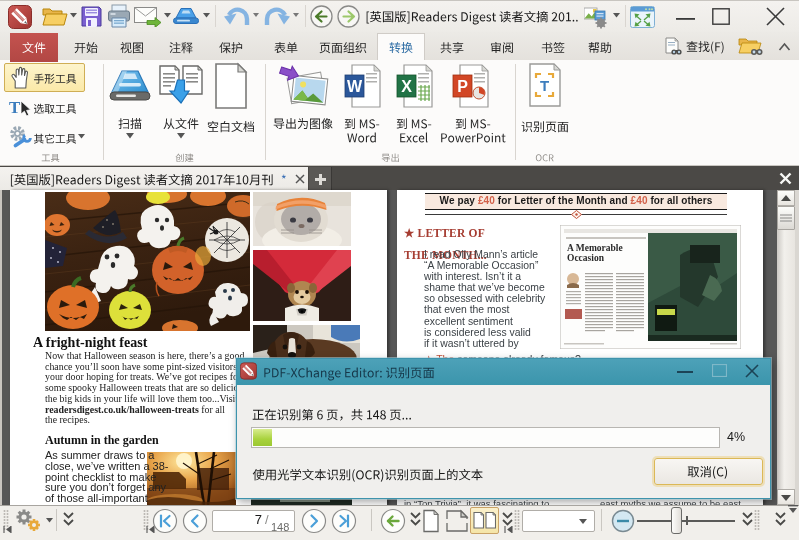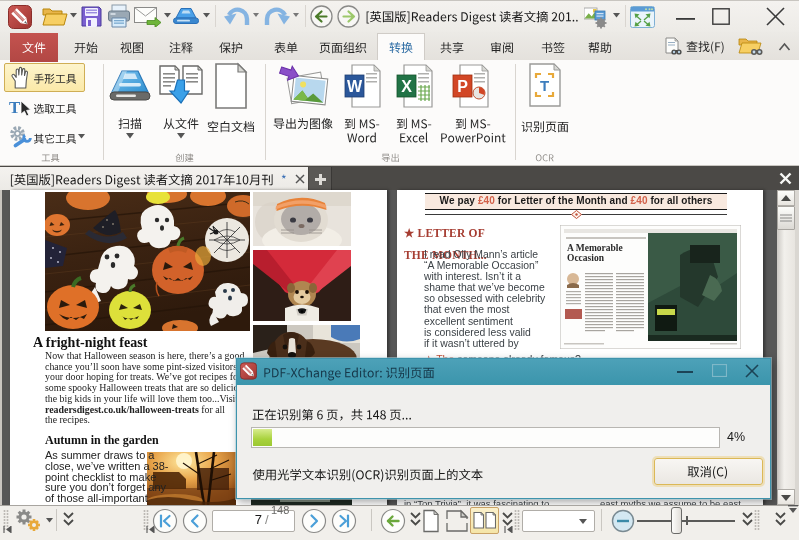--- a/index.html
+++ b/index.html
@@ -842,21 +842,21 @@
   </svg>
 <svg class="ico" style="left:182px;top:508px" width="26" height="26" viewBox="0 0 26 26">
 <circle cx="13" cy="13" r="11.5" fill="#fdfdfb" stroke="#8a8a88" stroke-width="1.2"></circle>
     <g stroke="#4a9fd8" stroke-width="2.2" fill="none" stroke-linecap="round" stroke-linejoin="round">
       <path d="M15.5 7.5 L10 13 L15.5 18.5"></path>
     </g>
   </svg>
 <div class="abs" style="left:212px;top:510px;width:83px;height:22px;background:#fff;border:1px solid #b0ada8;border-radius:2px"></div>
 <div class="abs" style="left:212px;top:512px;width:50px;text-align:right;font-size:13px;color:#1a1a1a">7</div>
 <div class="abs" style="left:265px;top:512px;font-size:13px;color:#8a8a88">/</div>
-<div class="abs" style="left:271px;top:504px;font-size:11px;color:#6a6a68">148</div>
+<div class="abs" style="left:271px;top:521px;font-size:11px;color:#6a6a68">148</div>
 <svg class="ico" style="left:301px;top:508px" width="26" height="26" viewBox="0 0 26 26">
 <circle cx="13" cy="13" r="11.5" fill="#fdfdfb" stroke="#8a8a88" stroke-width="1.2"></circle>
     <g stroke="#4a9fd8" stroke-width="2.2" fill="none" stroke-linecap="round" stroke-linejoin="round">
       <path d="M10.5 7.5 L16 13 L10.5 18.5"></path>
     </g>
   </svg>
 <svg class="ico" style="left:331px;top:508px" width="26" height="26" viewBox="0 0 26 26">
 <circle cx="13" cy="13" r="11.5" fill="#fdfdfb" stroke="#8a8a88" stroke-width="1.2"></circle>
     <g stroke="#4a9fd8" stroke-width="2.2" fill="none" stroke-linecap="round" stroke-linejoin="round">
       <line x1="17" y1="7.5" x2="17" y2="18.5"></line>

